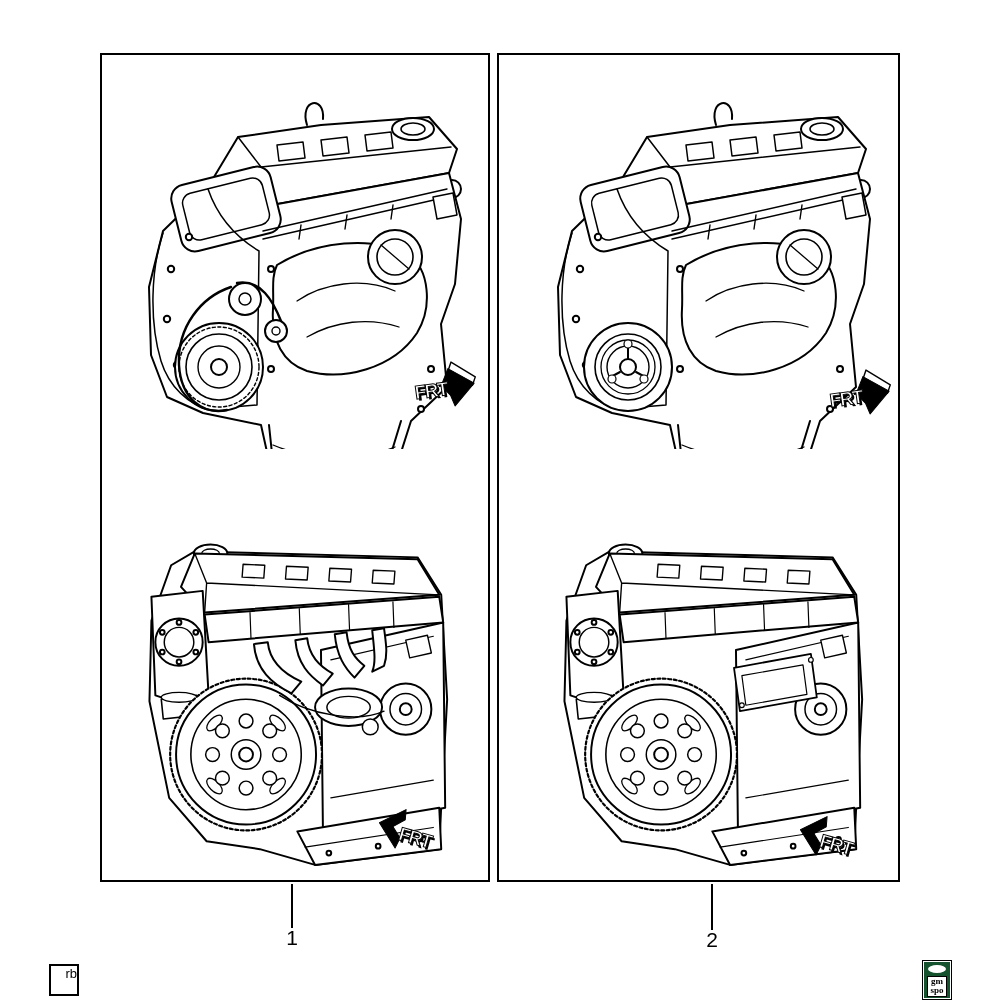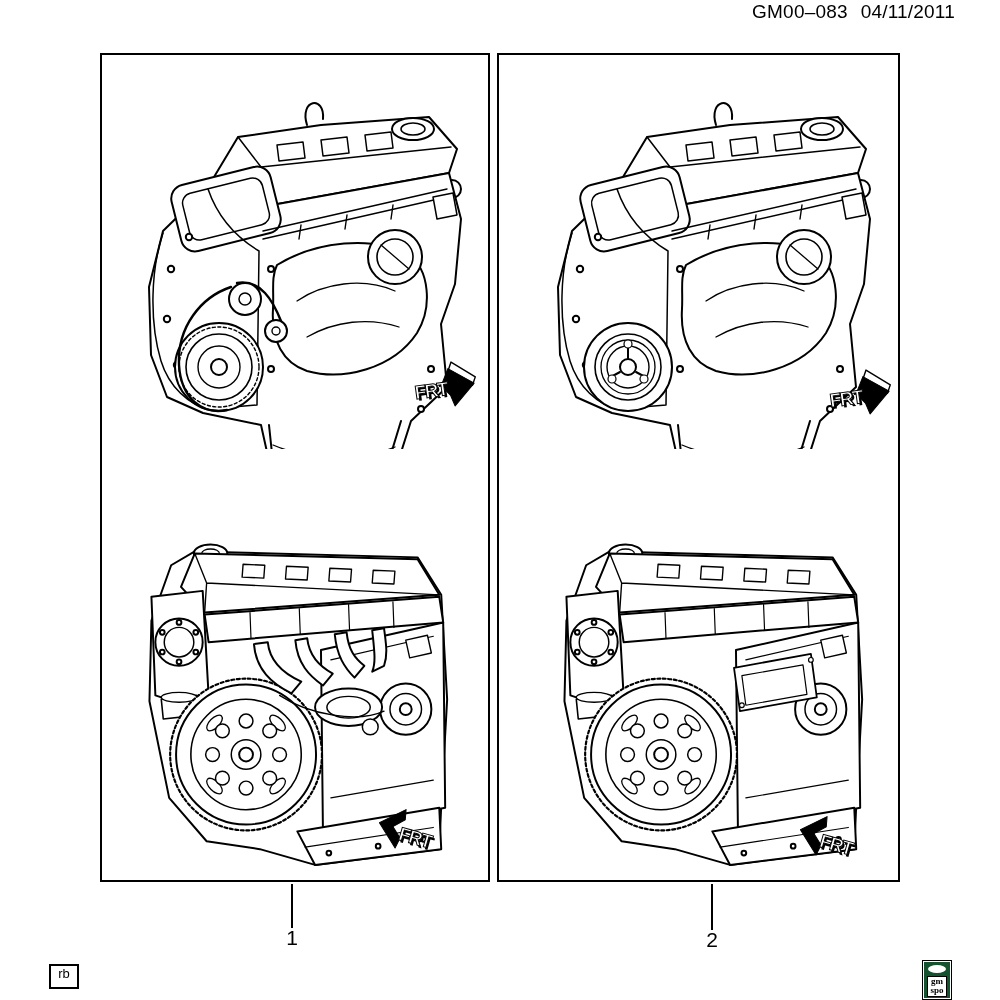--- a/index.html
+++ b/index.html
@@ -20,22 +20,22 @@
   .frt .shadow{fill:#000;}
   .frt .face{fill:#fff;stroke:#000;stroke-width:1;}
 
   .callout-line{position:absolute;width:2px;background:#000;}
   #callout-line-1{left:291px;top:884px;height:44px;}
   #callout-line-2{left:711px;top:884px;height:46px;}
   .callout-label{position:absolute;width:24px;text-align:center;font-size:21px;}
   #callout-label-1{left:280px;top:926px;}
   #callout-label-2{left:700px;top:928px;}
 
-  .rb-box{position:absolute;left:49px;top:964px;width:30px;height:25px;border:2px solid #000;
-          box-sizing:border-box;font-size:13px;line-height:16px;text-align:center;}
+  .rb-box{position:absolute;left:49px;top:964px;width:30px;height:32px;border:2px solid #000;
+          box-sizing:border-box;font-size:13px;line-height:16px;text-align:right;}
 
   .gmspo{position:absolute;left:922px;top:960px;width:30px;height:40px;background:#14532d;
          box-sizing:border-box;border:1px solid #000;box-shadow:inset 0 0 0 1px #fff;}
   .gmspo .oval{position:absolute;left:5px;top:4px;width:18px;height:8px;background:#fff;border-radius:50%;}
   .gmspo .mark{position:absolute;left:4px;top:15px;width:20px;height:21px;background:#fff;border:1px solid #000;
                box-sizing:border-box;font-family:"Liberation Serif",serif;font-weight:bold;font-size:9px;
                line-height:9px;text-align:center;}
 </style>
 </head>
 <body>
@@ -167,21 +167,20 @@
       </g>
       <g id="eng-bot-plain" fill="#fff" stroke="#000" stroke-linejoin="round" stroke-linecap="round">
         <path d="M210,168 l78,-14 l6,44 l-78,14 Z" stroke-width="1.8"></path>
         <path d="M218,176 l62,-11 l4,30 l-62,11 Z" fill="none" stroke-width="1.2"></path>
         <circle cx="218" cy="206" r="2.4" stroke-width="1.2"></circle>
           <circle cx="288" cy="160" r="2.4" stroke-width="1.2"></circle>
       </g>
     </defs>
   </svg>
 
-  <div class="header"><span class="code">GM00–083</span><span>04/11/2011</span></div>
 
   <div class="panel" id="panel-1">
     <svg class="eng" style="left:8px;top:14px" width="362" height="380" viewBox="0 0 360 380">
       <use href="#eng-top-base"></use>
         <use href="#eng-top-belt"></use>
     </svg>
     <svg class="eng" style="left:10px;top:446px" width="345" height="372" viewBox="0 0 350 375">
       <use href="#eng-bot-base"></use>
         <use href="#eng-bot-manifold"></use>
     </svg>

